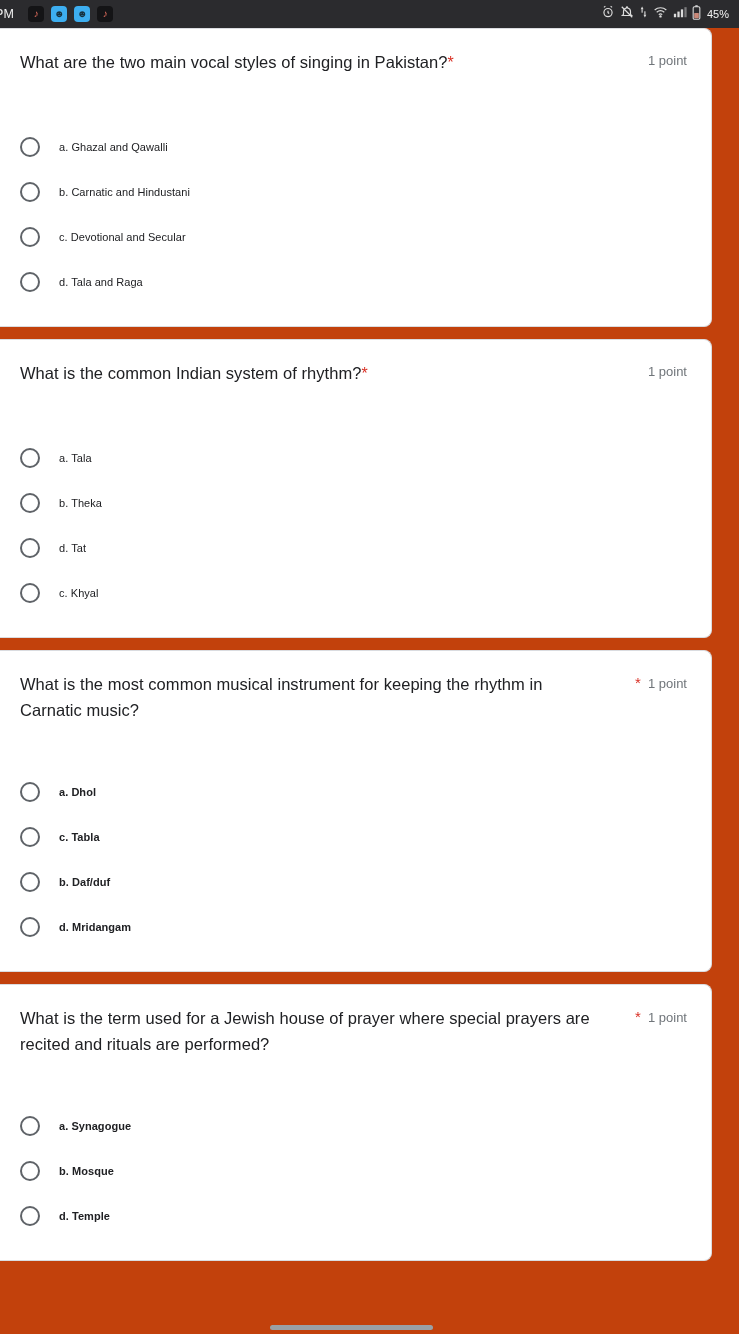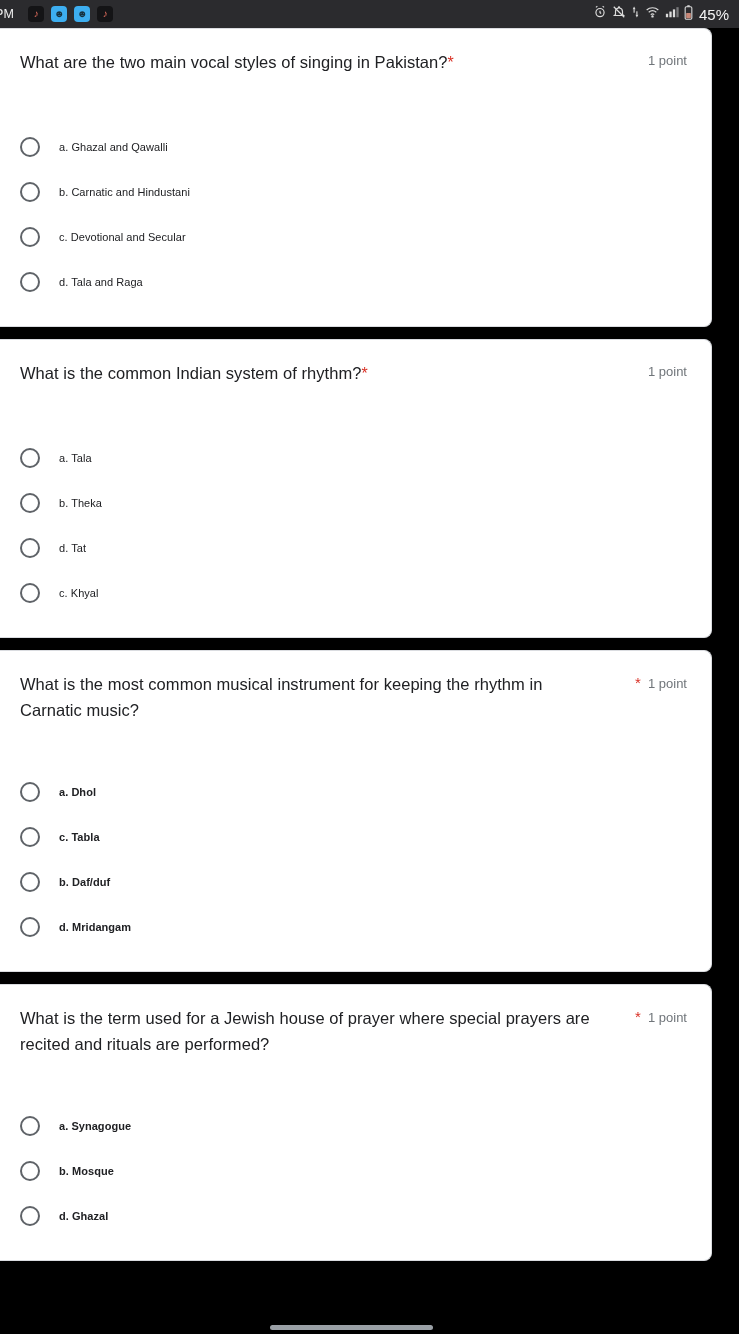--- a/index.html
+++ b/index.html
@@ -50,32 +50,32 @@
   .app-icon.blue { background: #3daef0; color: #16313f; }
   .status-right {
     display: flex;
     align-items: center;
     gap: 5px;
     color: #dcdcdc;
   }
   .sys-icon { display: block; }
   .battery-pct {
     color: #f4f4f4;
-    font-size: 15px;
+    font-size: 11px;
     margin-left: 1px;
     white-space: nowrap;
   }
 
   
   .form-scroll {
     position: absolute;
     top: 28px; left: 0;
     width: 739px;
     height: 1306px;
-    background: #000000;
+    background: #c2410c;
     overflow: hidden;
   }
   .card {
     background: #ffffff;
     border: 1px solid #dadce0;
     border-left: none;
     border-radius: 0 8px 8px 0;
     width: 712px;
     margin-bottom: 12px;
     padding: 20px 24px 22px 20px;
@@ -318,21 +318,21 @@
       <div class="option">
         <span class="radio"></span>
         <span class="opt-label">a. Synagogue</span>
       </div>
       <div class="option">
         <span class="radio"></span>
         <span class="opt-label">b. Mosque</span>
       </div>
       <div class="option">
         <span class="radio"></span>
-        <span class="opt-label">d. Ghazal</span>
+        <span class="opt-label">d. Temple</span>
       </div>
     </div>
   </div>
 
 </div>
 
 <div class="hscroll-track"></div>
 <div class="hscroll-thumb"></div>
 
 </body></html>

